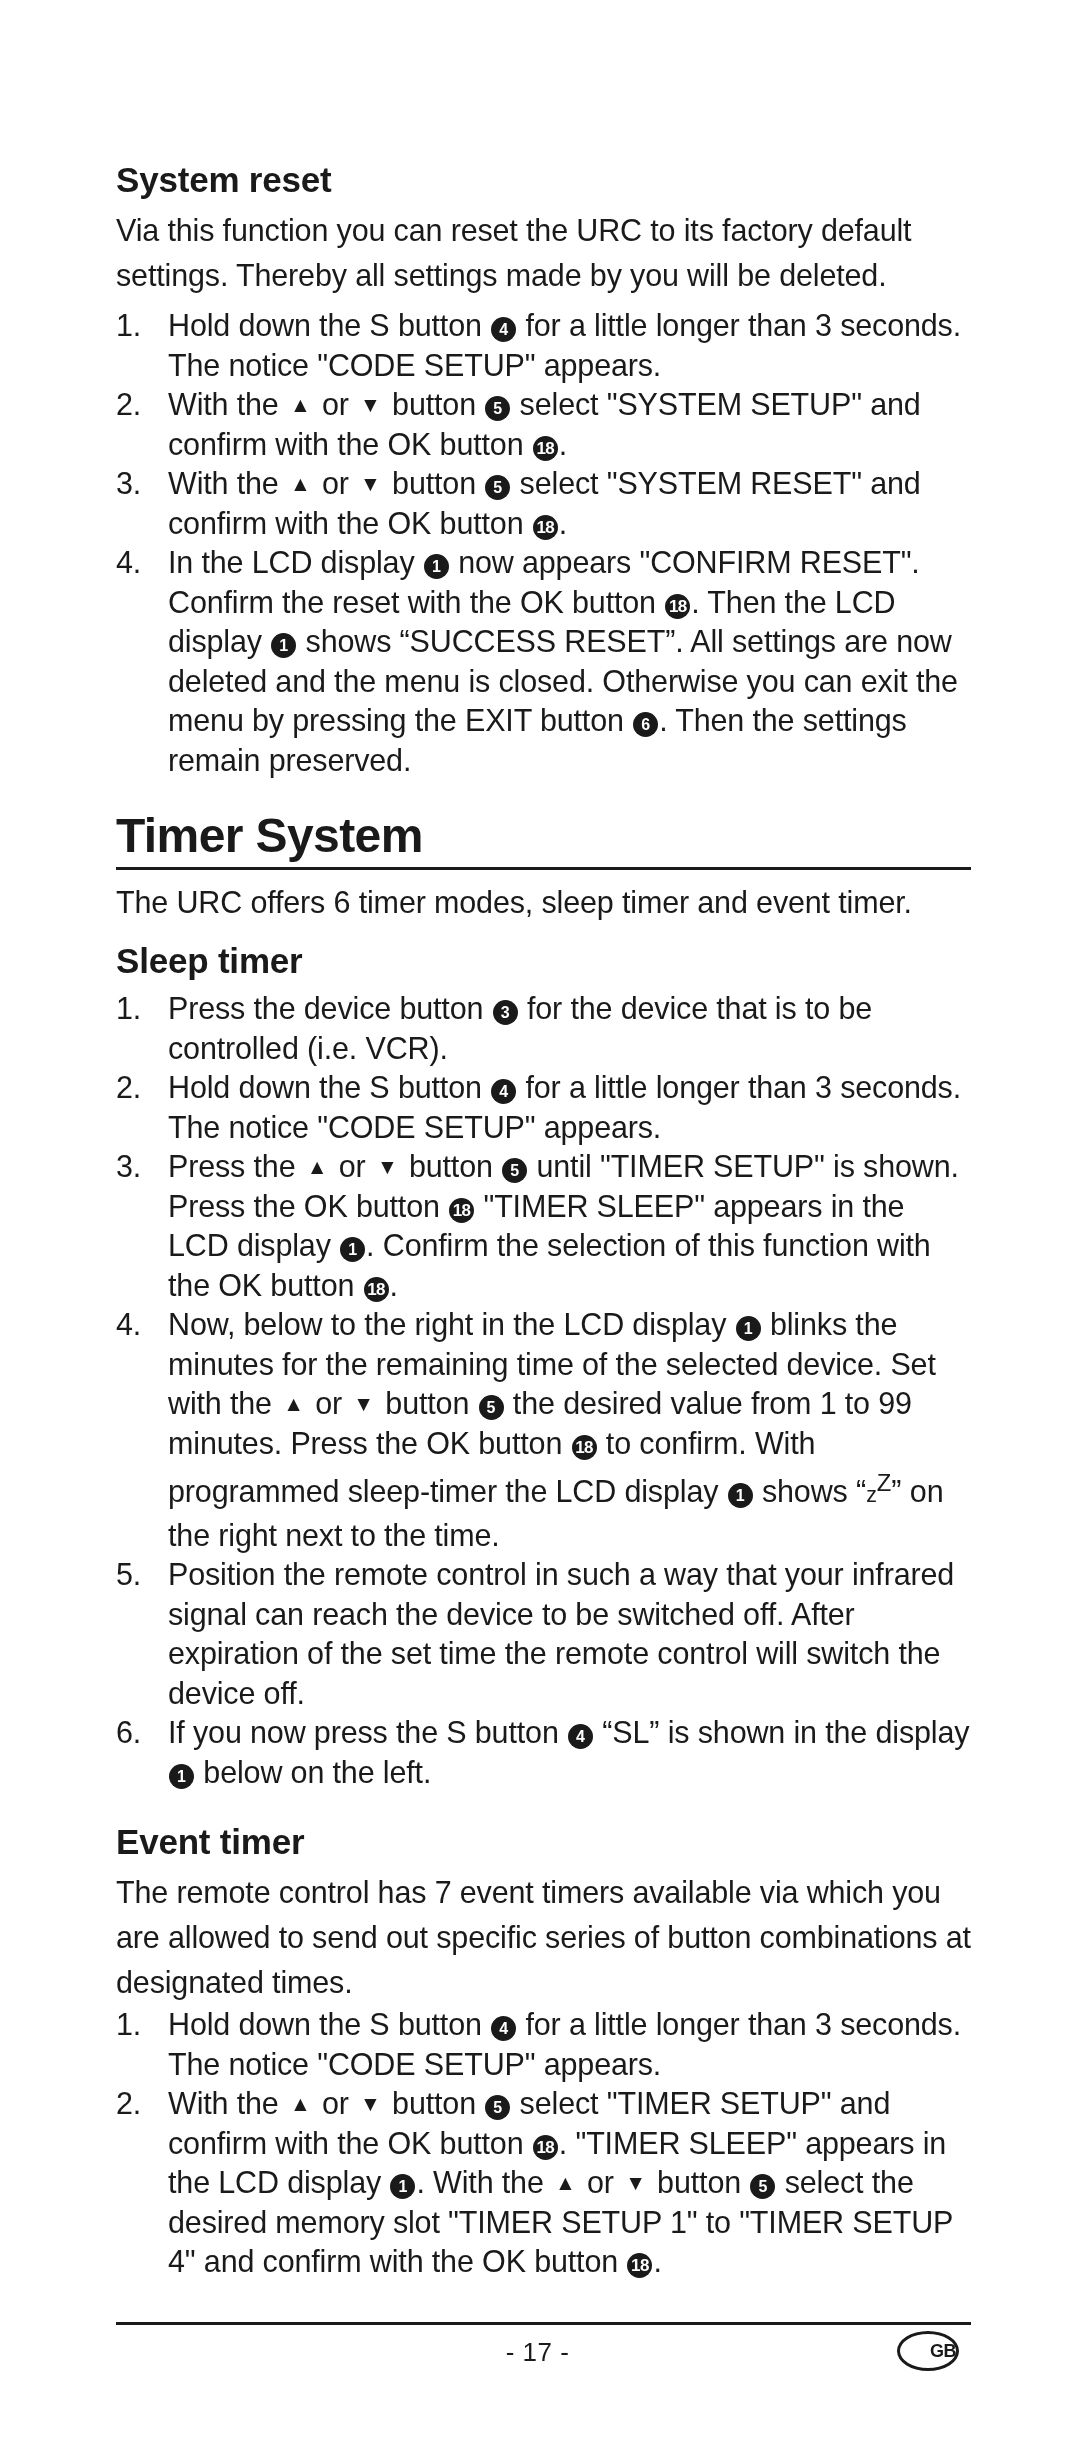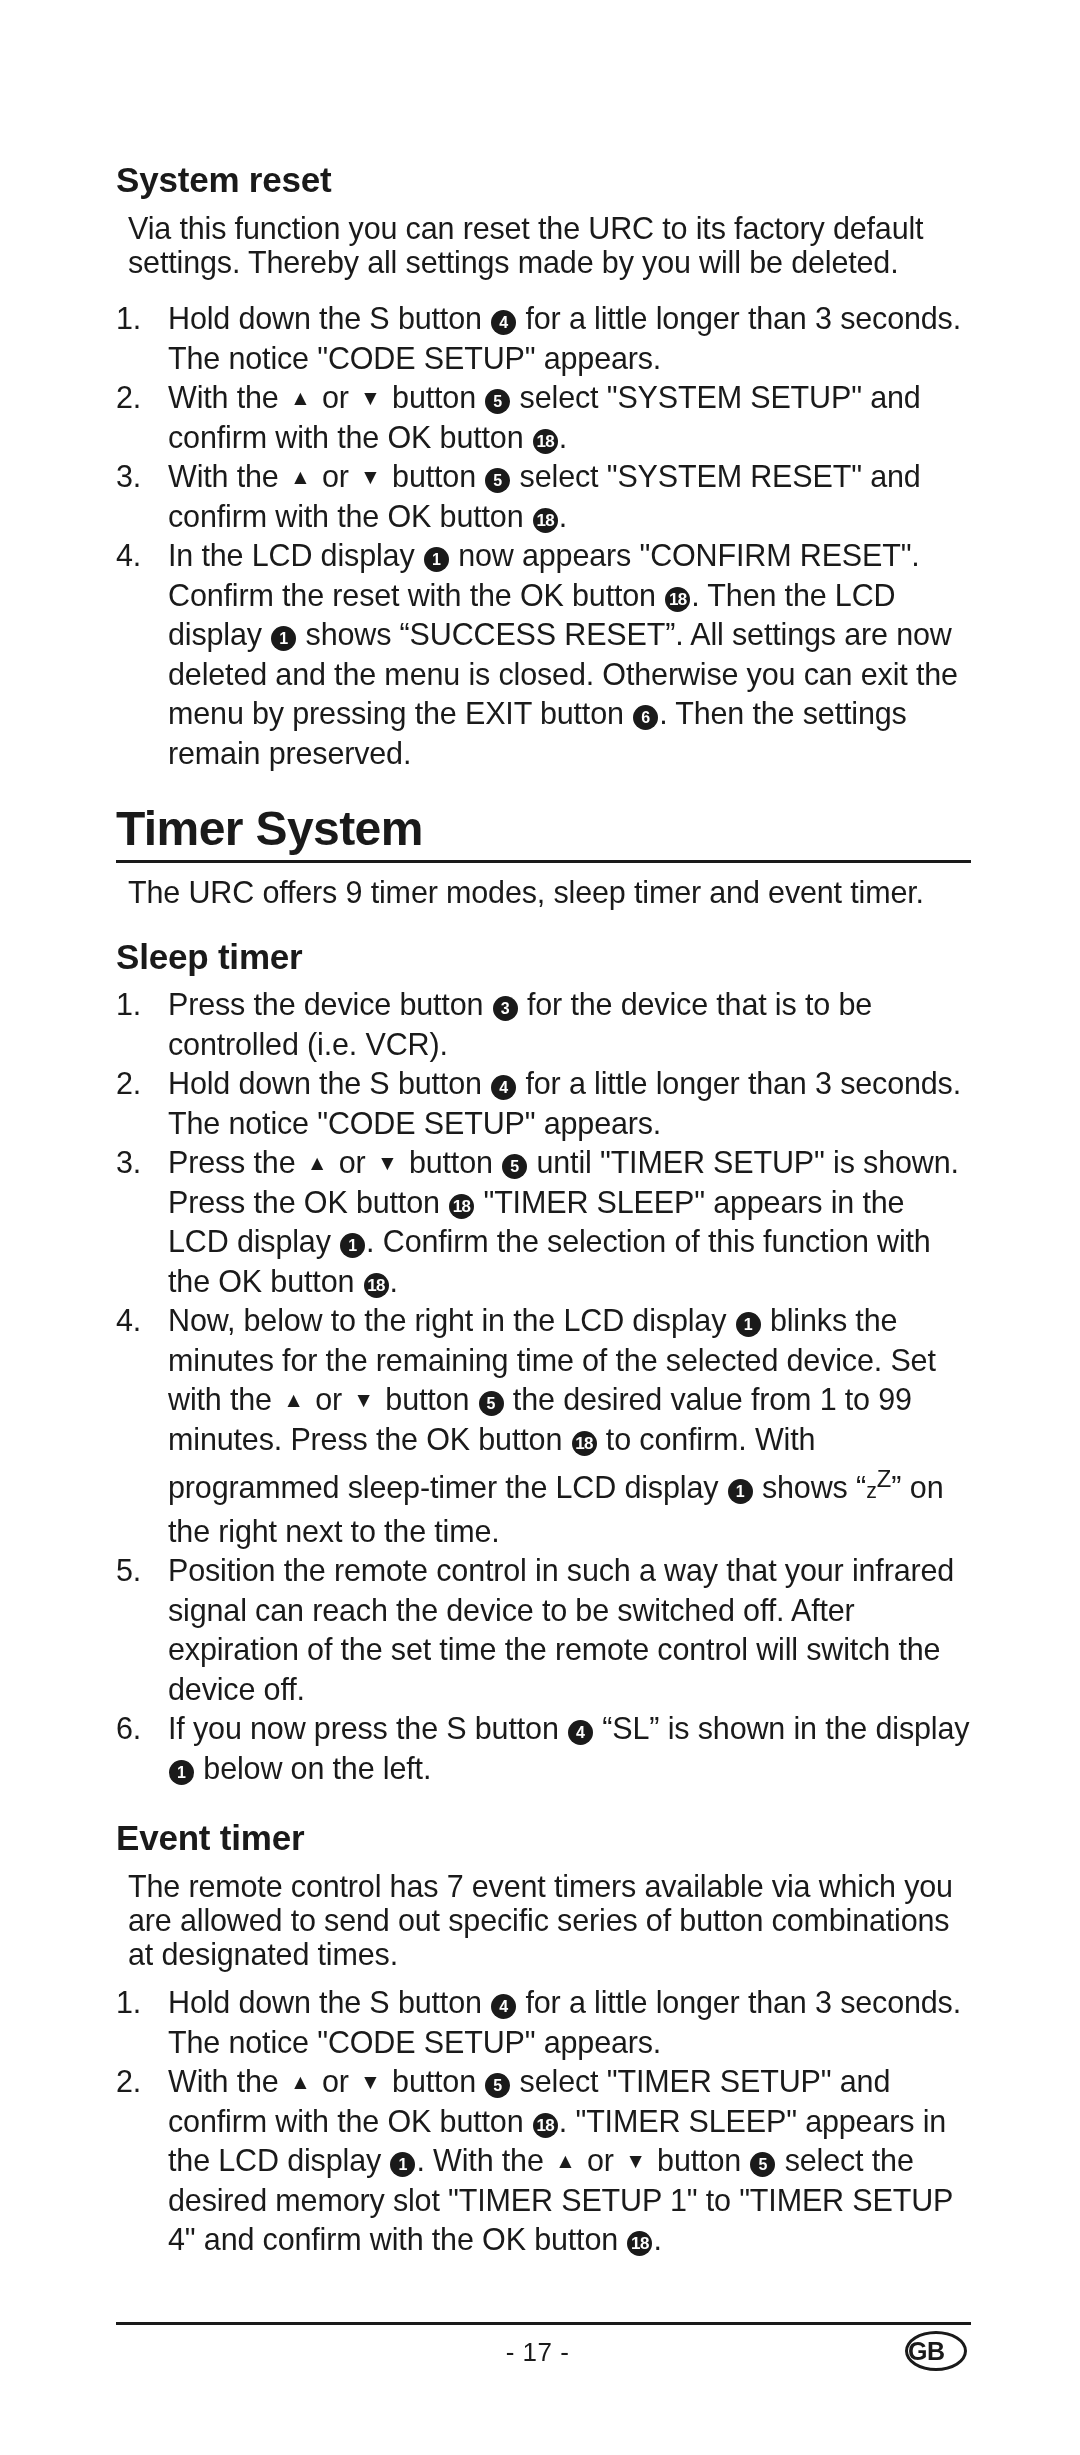--- a/index.html
+++ b/index.html
@@ -51,22 +51,22 @@
     margin: 2px 0 10px 0;
     width: 100%;
   }
   .block-gap-lg { height: 30px; }
   .block-gap-md { height: 16px; }
   .block-gap-sm { height: 8px; }
 
   
   p.para {
     font-size: 30.5px;
-    line-height: 34px;
-    margin: 12px;
+    line-height: 45px;
+    margin: 0;
     letter-spacing: -0.15px;
     text-align: left;
   }
 
   
   ol.steps {
     list-style: none;
     margin: 0;
     padding: 0;
     font-size: 30.5px;
@@ -144,30 +144,30 @@
   .page-number {
     position: absolute;
     left: 0; right: 12px;
     top: 12px;
     text-align: center;
     font-size: 26px;
     letter-spacing: 0.5px;
   }
   .gb-badge {
     position: absolute;
-    right: 4px;
+    right: 12px;
     top: 6px;
     width: 62px;
     height: 40px;
     border: 3px solid #1a1a1a;
     border-radius: 50%;
     box-sizing: border-box;
-    text-align: left;
+    text-align: right;
     line-height: 34px;
-    font-size: 25px;
+    font-size: 18px;
     font-weight: bold;
     letter-spacing: -0.5px;
   }
 </style>
 </head>
 <body>
 
 <div class="page">
   <div class="content">
 
@@ -178,21 +178,21 @@
         <li><span class="num">1.</span>Hold down the S button <span class="badge">4</span> for a little longer than 3 seconds. The notice "CODE SETUP" appears.</li>
         <li><span class="num">2.</span>With the <span class="arrow">▲</span> or <span class="arrow">▼</span> button <span class="badge">5</span> select "SYSTEM SETUP" and confirm with the OK button <span class="badge wide">18</span>.</li>
         <li><span class="num">3.</span>With the <span class="arrow">▲</span> or <span class="arrow">▼</span> button <span class="badge">5</span> select "SYSTEM RESET" and confirm with the OK button <span class="badge wide">18</span>.</li>
         <li><span class="num">4.</span>In the LCD display <span class="badge">1</span> now appears "CONFIRM RESET". Confirm the reset with the OK button <span class="badge wide">18</span>. Then the LCD display <span class="badge">1</span> shows “SUCCESS RESET”. All settings are now deleted and the menu is closed. Otherwise you can exit the menu by pressing the EXIT button <span class="badge">6</span>. Then the settings remain preserved.</li>
       </ol>
 
     <div class="block-gap-lg"></div>
 
     <h1 class="sec-h1">Timer System</h1>
     <div class="h1-rule"></div>
-    <p class="para">The URC offers 9 timer modes, sleep timer and event timer.</p>
+    <p class="para">The URC offers 6 timer modes, sleep timer and event timer.</p>
 
     <div class="block-gap-md"></div>
 
     <h2 class="sec-h2">Sleep timer</h2>
     <ol class="steps">
         <li><span class="num">1.</span>Press the device button <span class="badge">3</span> for the device that is to be controlled (i.e. VCR).</li>
         <li><span class="num">2.</span>Hold down the S button <span class="badge">4</span> for a little longer than 3 seconds. The notice "CODE SETUP" appears.</li>
         <li><span class="num">3.</span>Press the <span class="arrow">▲</span> or <span class="arrow">▼</span> button <span class="badge">5</span> until "TIMER SETUP" is shown. Press the OK button <span class="badge wide">18</span> "TIMER SLEEP" appears in the LCD display <span class="badge">1</span>.  Confirm the selection of this function with the OK button <span class="badge wide">18</span>.</li>
         <li><span class="num">4.</span>Now, below to the right in the LCD display <span class="badge">1</span> blinks the minutes for the remaining time of the selected device. Set with the <span class="arrow">▲</span> or <span class="arrow">▼</span> button <span class="badge">5</span> the desired value from 1 to 99 minutes. Press the OK button <span class="badge wide">18</span> to confirm. With programmed sleep-timer the LCD display <span class="badge">1</span> shows <span class="zz">“<span class="zsub">z</span><span class="zsup">Z</span>”</span> on the right next to the time.</li>
         <li><span class="num">5.</span>Position the remote control in such a way that your infrared signal can reach the device to be switched off. After expiration of the set time the remote control will switch the device off.</li>

